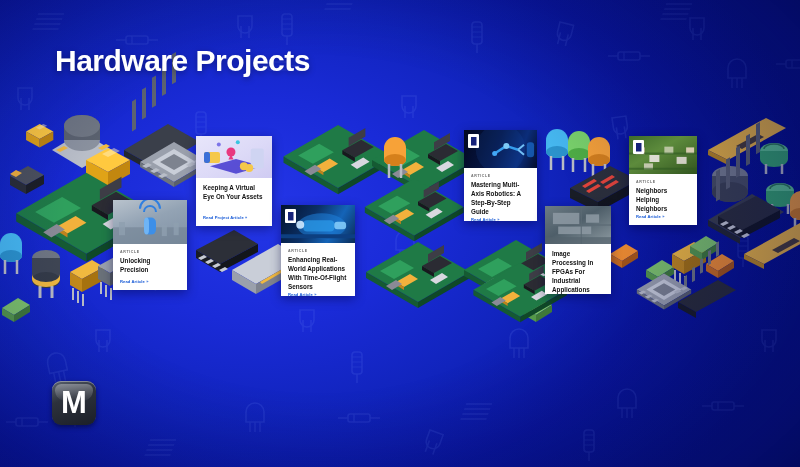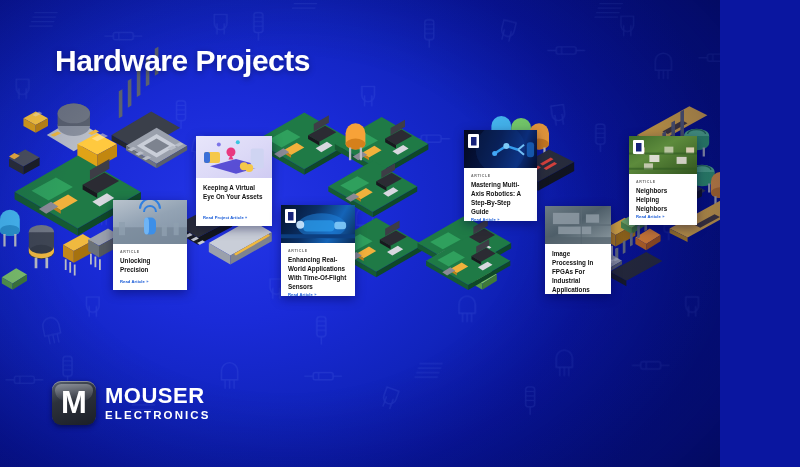--- a/index.html
+++ b/index.html
@@ -2,21 +2,21 @@
 <html><head>
 <meta charset="utf-8">
 <style>
   html,body{margin:0;padding:0;}
   body{
     width:800px;height:467px;overflow:hidden;
     font-family:"Liberation Sans", sans-serif;
     background:#0a16a0;
   }
   #stage{
-    position:relative;width:720px;height:467px;overflow:hidden;
+    position:relative;width:800px;height:467px;overflow:hidden;
     background:
       radial-gradient(ellipse 70% 85% at 32% 45%, #2436e8 0%, #1a2bd8 28%, #1124bd 52%, #0a169f 74%, #061086 100%),
       #061086;
   }
   
   #pattern{
     position:absolute;inset:0;opacity:.30;pointer-events:none;
   }
   #vign{
     position:absolute;inset:0;pointer-events:none;
@@ -525,19 +525,15 @@
           <div class="card-title">Neighbors Helping Neighbors</div>
         </div>
         <a class="card-link">Read Article »</a>
       </div>
     </div>
 
   <div class="logo">
     <div class="logo-mark">
       <span class="logo-m">M</span>
     </div>
-    <div class="logo-words">
-      <span class="logo-top">MOUSER</span>
-      <span class="logo-bottom">ELECTRONICS</span>
-    </div>
   </div>
 
 </div>
 
 </body></html>

